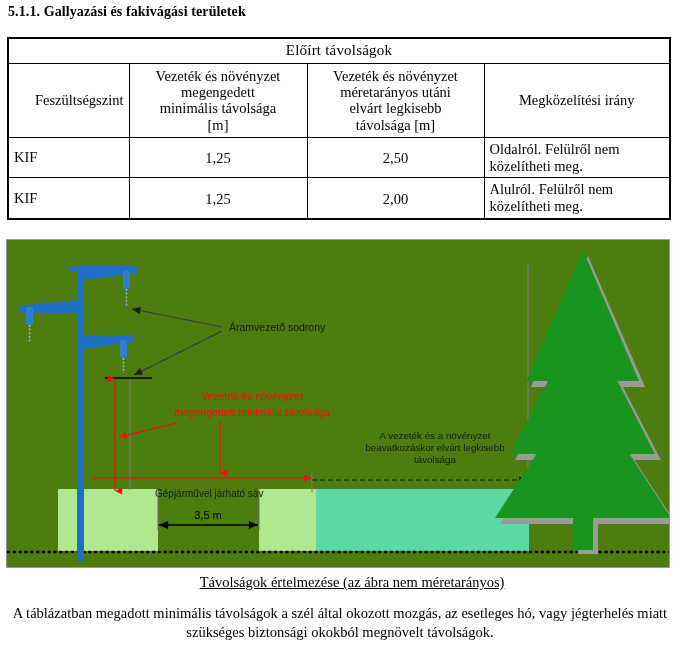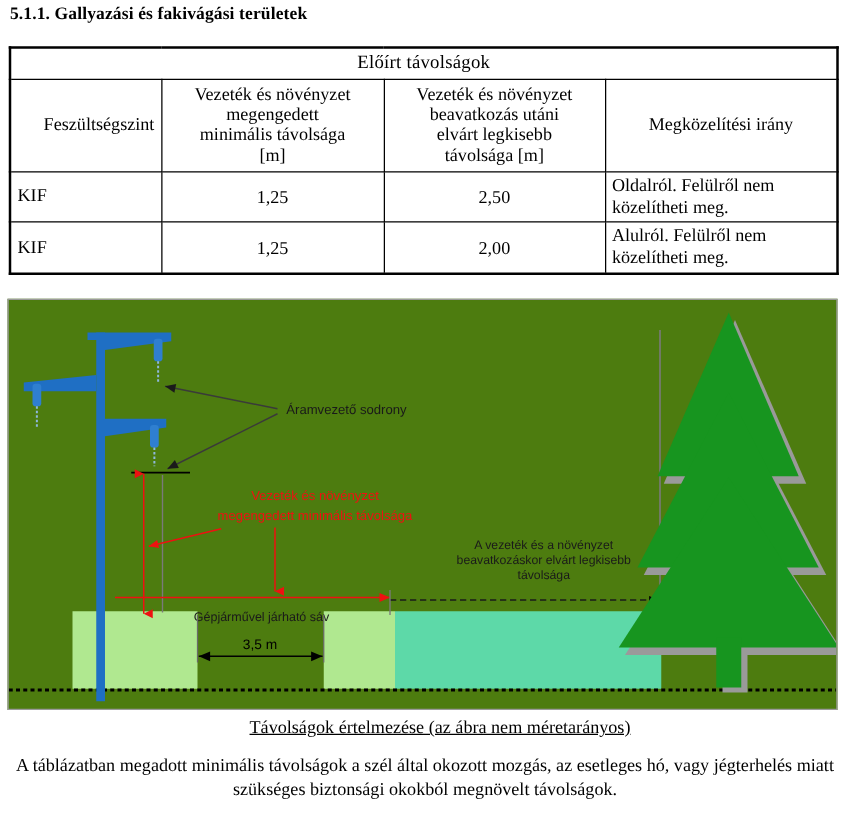--- a/index.html
+++ b/index.html
@@ -150,21 +150,21 @@
       <tr>
         <td class="hdr-cell left-mid">Feszültségszint</td>
         <td class="hdr-cell">
           <div>Vezeték és növényzet</div>
           <div>megengedett</div>
           <div>minimális távolsága</div>
           <div>[m]</div>
         </td>
         <td class="hdr-cell">
           <div>Vezeték és növényzet</div>
-          <div>beavatkozás utáni</div>
+          <div>méretarányos utáni</div>
           <div>elvárt legkisebb</div>
           <div>távolsága [m]</div>
         </td>
         <td class="hdr-cell">Megközelítési irány</td>
       </tr>
 
       <tr>
         <td class="cell-left">KIF</td>
         <td class="cell-num">1,25</td>
         <td class="cell-num">2,50</td>

